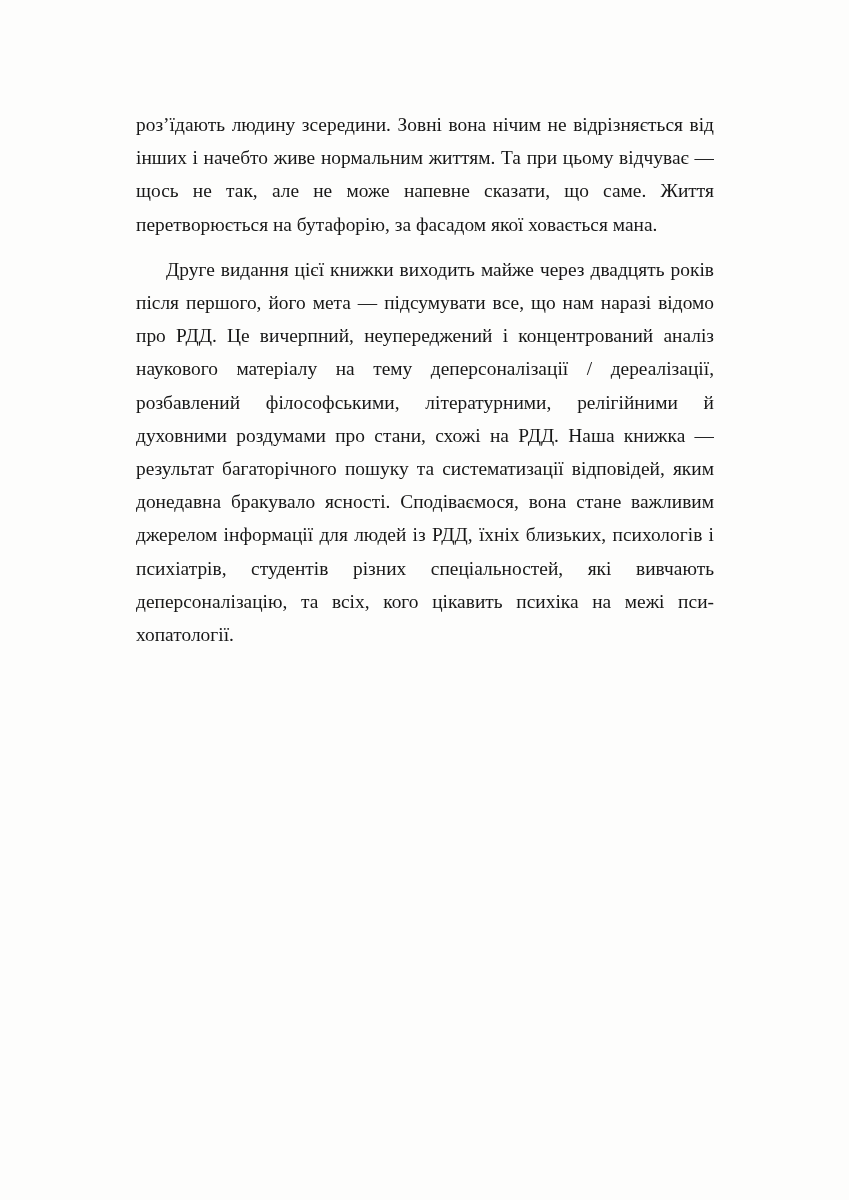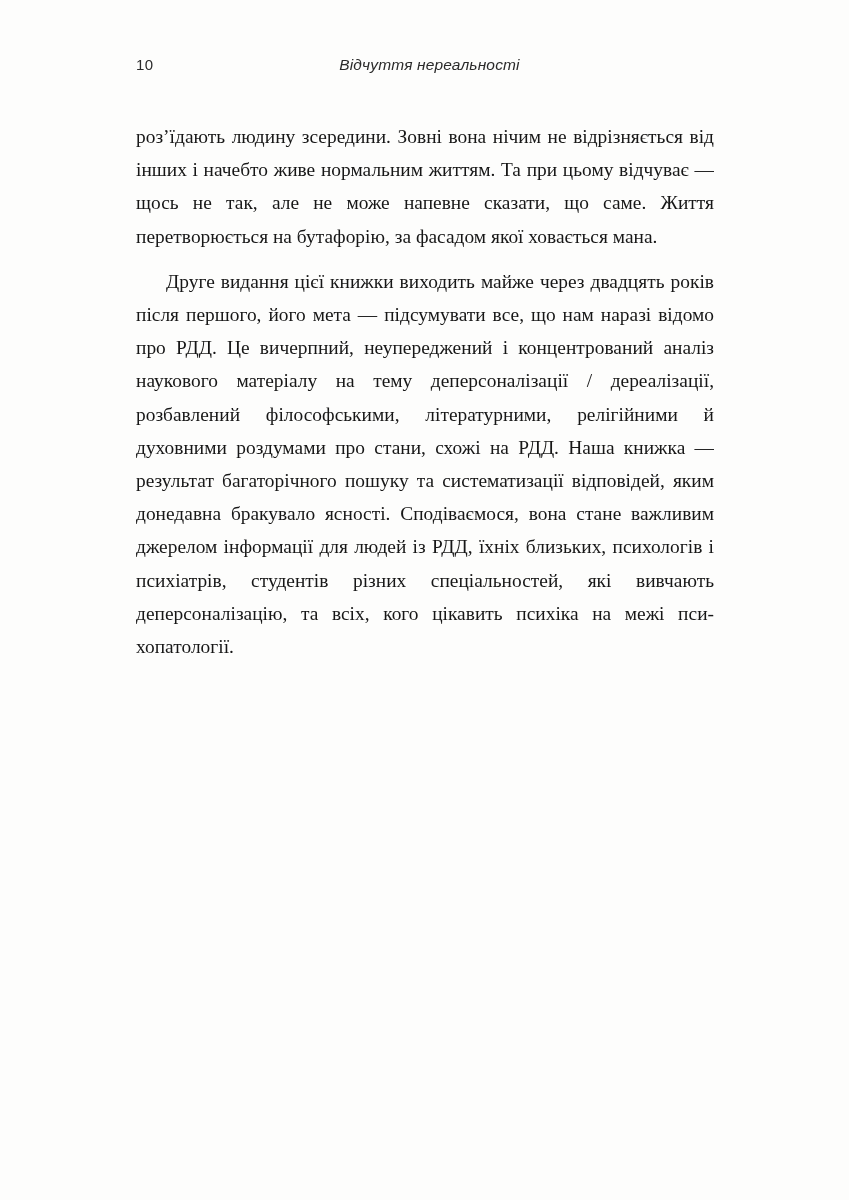--- a/index.html
+++ b/index.html
@@ -38,21 +38,21 @@
     text-align: center;
     font-family: "Liberation Sans", sans-serif;
     font-style: italic;
     font-size: 15.5px;
     letter-spacing: 0.01em;
     color: #2a2a2a;
     padding-right: 110px;
   }
   .body-col {
     position: absolute;
-    top: 120px;
+    top: 108px;
     left: 136px;
     width: 578px;
   }
   p.para {
     margin: 0;
     font-size: 19.4px;
     line-height: 33.2px;
     text-align: justify;
     text-justify: inter-word;
     letter-spacing: 0.001em;
@@ -64,23 +64,19 @@
   }
   p.para + p.para {
     margin-top: 12px;
   }
 </style>
 </head>
 <body>
 
 <div class="page">
 
-  <div class="running-head">
-    <div class="folio">10</div>
-    <div class="head-title">Відчуття нереальності</div>
-  </div>
 
   <div class="body-col">
     <p class="para">роз’їдають людину зсередини. Зовні вона нічим не відрізня­ється від інших і начебто живе нормальним життям. Та при цьому відчуває — щось не так, але не може напевне сказати, що саме. Життя перетворюється на бутафорію, за фасадом якої ховається мана.</p>
     <p class="para indent">Друге видання цієї книжки виходить майже через двад­цять років після першого, його мета — підсумувати все, що нам наразі відомо про РДД. Це вичерпний, неупереджений і концентрований аналіз наукового матеріалу на тему депер­соналізації / дереалізації, розбавлений філософськими, літе­ратурними, релігійними й духовними роздумами про ста­ни, схожі на РДД. Наша книжка — результат багаторічного пошуку та систематизації відповідей, яким донедавна бра­кувало ясності. Сподіваємося, вона стане важливим джере­лом інформації для людей із РДД, їхніх близьких, психологів і психіатрів, студентів різних спеціальностей, які вивчають деперсоналізацію, та всіх, кого цікавить психіка на межі пси­хопатології.</p>
   </div>
 
 </div>
 
 </body></html>

